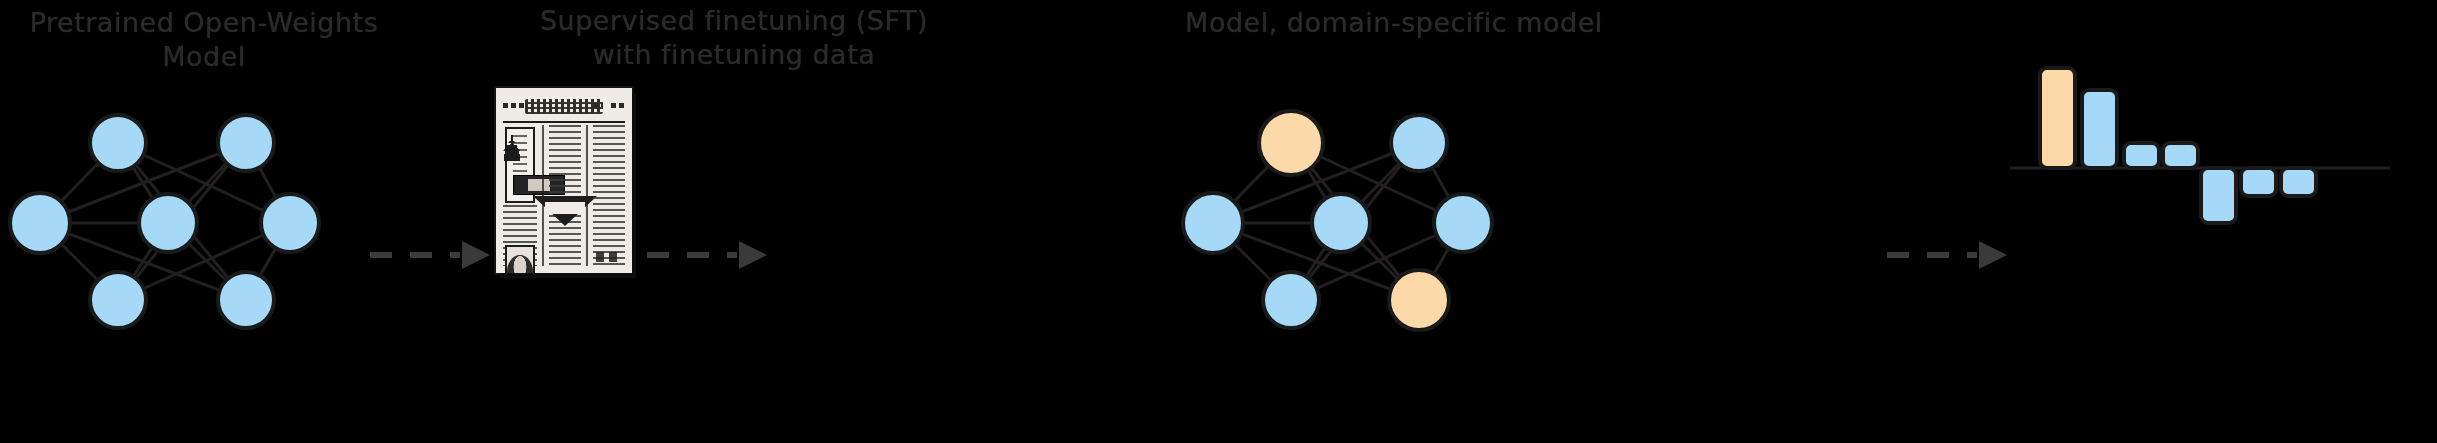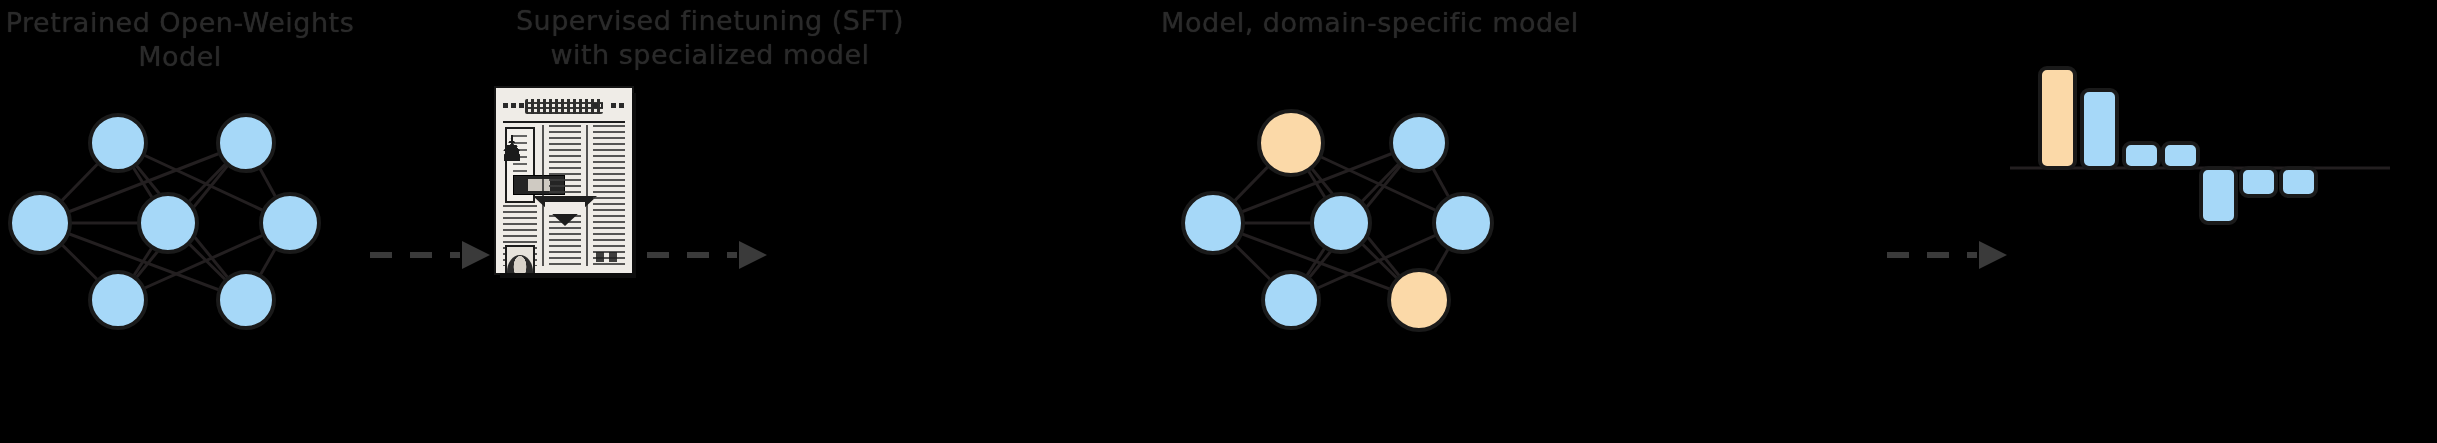--- a/index.html
+++ b/index.html
@@ -1,19 +1,19 @@
 <!DOCTYPE html>
 <html><head>
 <meta charset="utf-8">
 <style>
   html,body{margin:0;padding:0;background:#000;}
   body{width:2437px;height:443px;overflow:hidden;font-family:"DejaVu Sans",sans-serif;}
   .stage{position:relative;width:2437px;height:443px;background:#000;}
 
-  .panel{position:absolute;top:0;height:335px;}
+  .panel{position:absolute;top:0;height:335px;padding-left:48px;}
 
   .caption{
     position:absolute;top:6px;left:0;width:100%;
     text-align:center;color:#2a2a2a;
     font-family:"DejaVu Sans",sans-serif;
     font-size:27px;line-height:34px;letter-spacing:.5px;
     white-space:pre-line;font-weight:400;
     text-shadow:0 0 1px #2a2a2a;
   }
   .caption.two-line{top:4px;}
@@ -114,21 +114,21 @@
     </svg>
   </div>
 
   <svg width="130" height="40" style="position:absolute;left:368px;top:235px;">
     <line class="dash" x1="2" y1="20" x2="92" y2="20"></line>
     <polygon class="ahead" points="94,6 122,20 94,34"></polygon>
   </svg>
 
   <div class="panel" style="left:500px;width:420px;">
     <div class="caption two-line">Supervised finetuning (SFT)
-with specialized model</div>
+with finetuning data</div>
 
     <div class="doc-wrap" style="left:-4px;top:88px;width:136px;height:185px;">
       <div class="doc">
         <div class="doc-inner">
           <div class="doc-head">
             <div class="doc-hl" style="left:0;width:24px;"></div>
             <div class="doc-masthead"></div>
             <div class="doc-hl" style="right:0;width:14px;"></div>
             <div class="doc-hl" style="right:22px;width:10px;"></div>
           </div>

